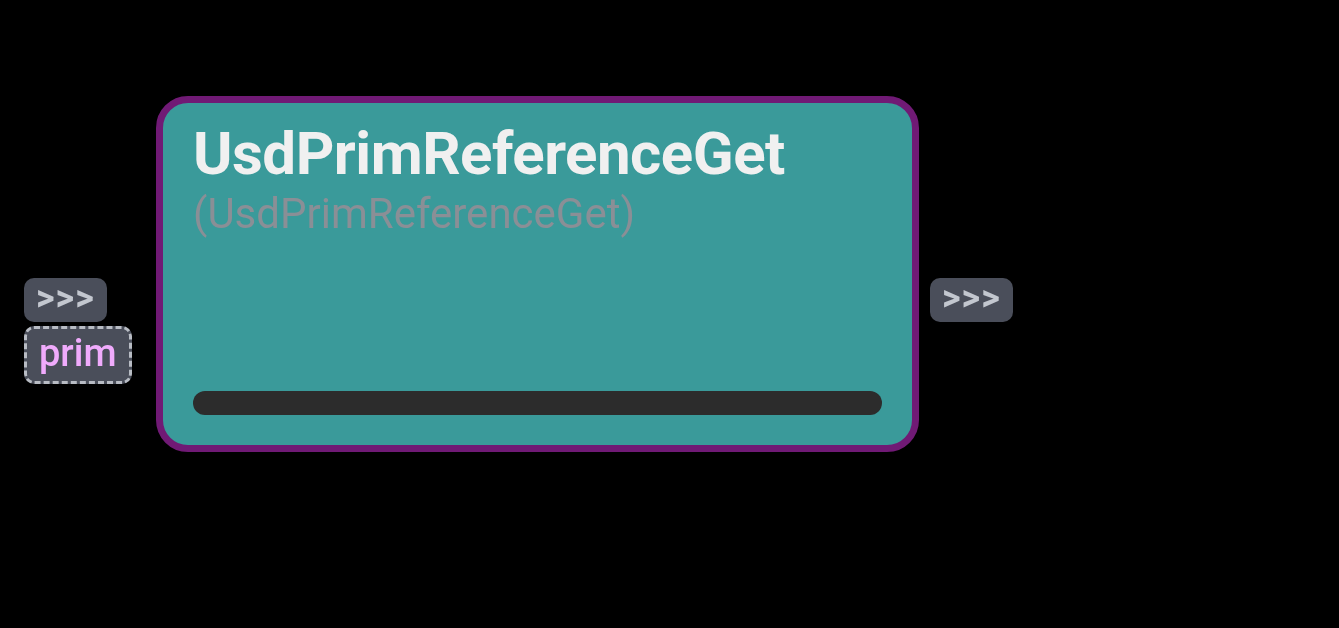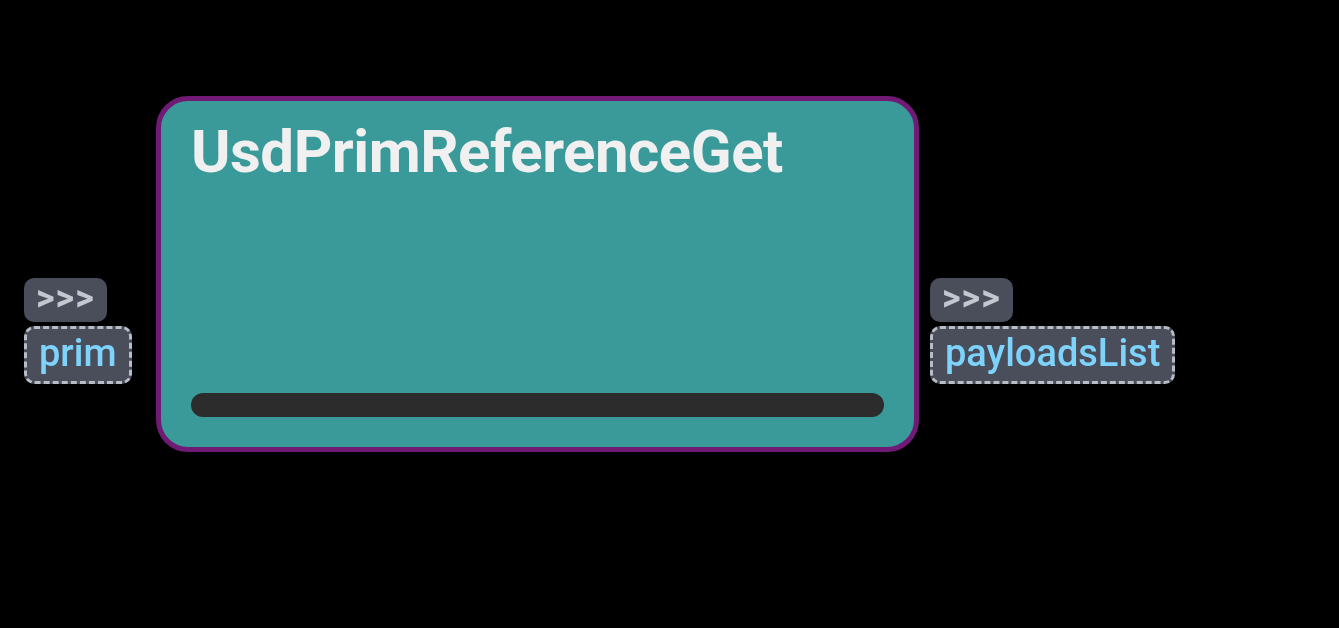--- a/index.html
+++ b/index.html
@@ -16,21 +16,21 @@
       width: 100%;
       height: 100%;
     }
     .node-box {
       position: absolute;
       left: 156px;
       top: 96px;
       width: 763px;
       height: 356px;
       background: #3A9A9A;
-      border: 5px solid #701a75;
+      border: 7px solid #701a75;
       border-radius: 32px;
       padding: 18px 30px;
     }
     .node-title {
       font-size: 60px;
       font-weight: 700;
       color: #F0F0F0;
       line-height: 1.1;
       letter-spacing: -0.5px;
     }
@@ -71,42 +71,42 @@
       color: #C3C7CF;
       font-size: 36px;
       font-weight: 700;
       padding: 2px 12px 6px 12px;
       border-radius: 10px;
       line-height: 1;
       letter-spacing: 1px;
     }
     .port-label {
       background: #4A4E5A;
-      color: #7dd3fc;
+      color: #f0abfc;
       font-size: 38px;
       font-weight: 500;
       padding: 4px 12px 6px 12px;
       border-radius: 10px;
       border: 3px dashed #B8BCC4;
       line-height: 1.1;
     }
   </style>
 </head>
 <body>
 
 <div class="canvas">
 
   <div class="node-box">
     <div class="node-title">UsdPrimReferenceGet</div>
+    <div class="node-subtitle">(UsdPrimReferenceGet)</div>
     <div class="node-bar"></div>
   </div>
 
   <div class="port-stack inputs">
     <div class="port-exec">&gt;&gt;&gt;</div>
     <div class="port-label">prim</div>
   </div>
 
   <div class="port-stack outputs">
     <div class="port-exec">&gt;&gt;&gt;</div>
-    <div class="port-label">payloadsList</div>
   </div>
 
 </div>
 
 </body></html>

